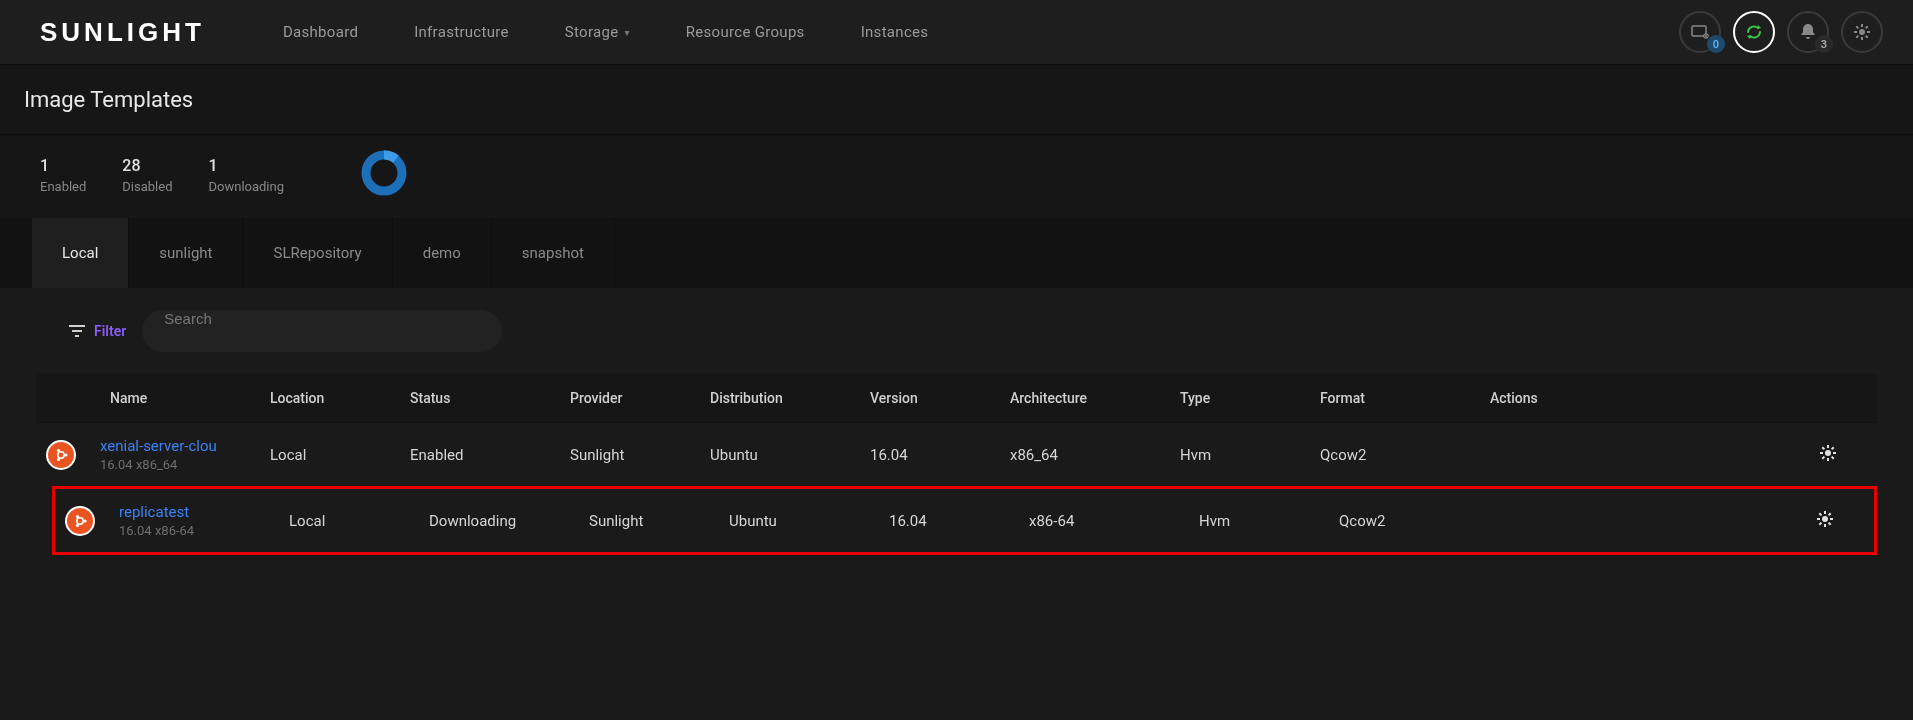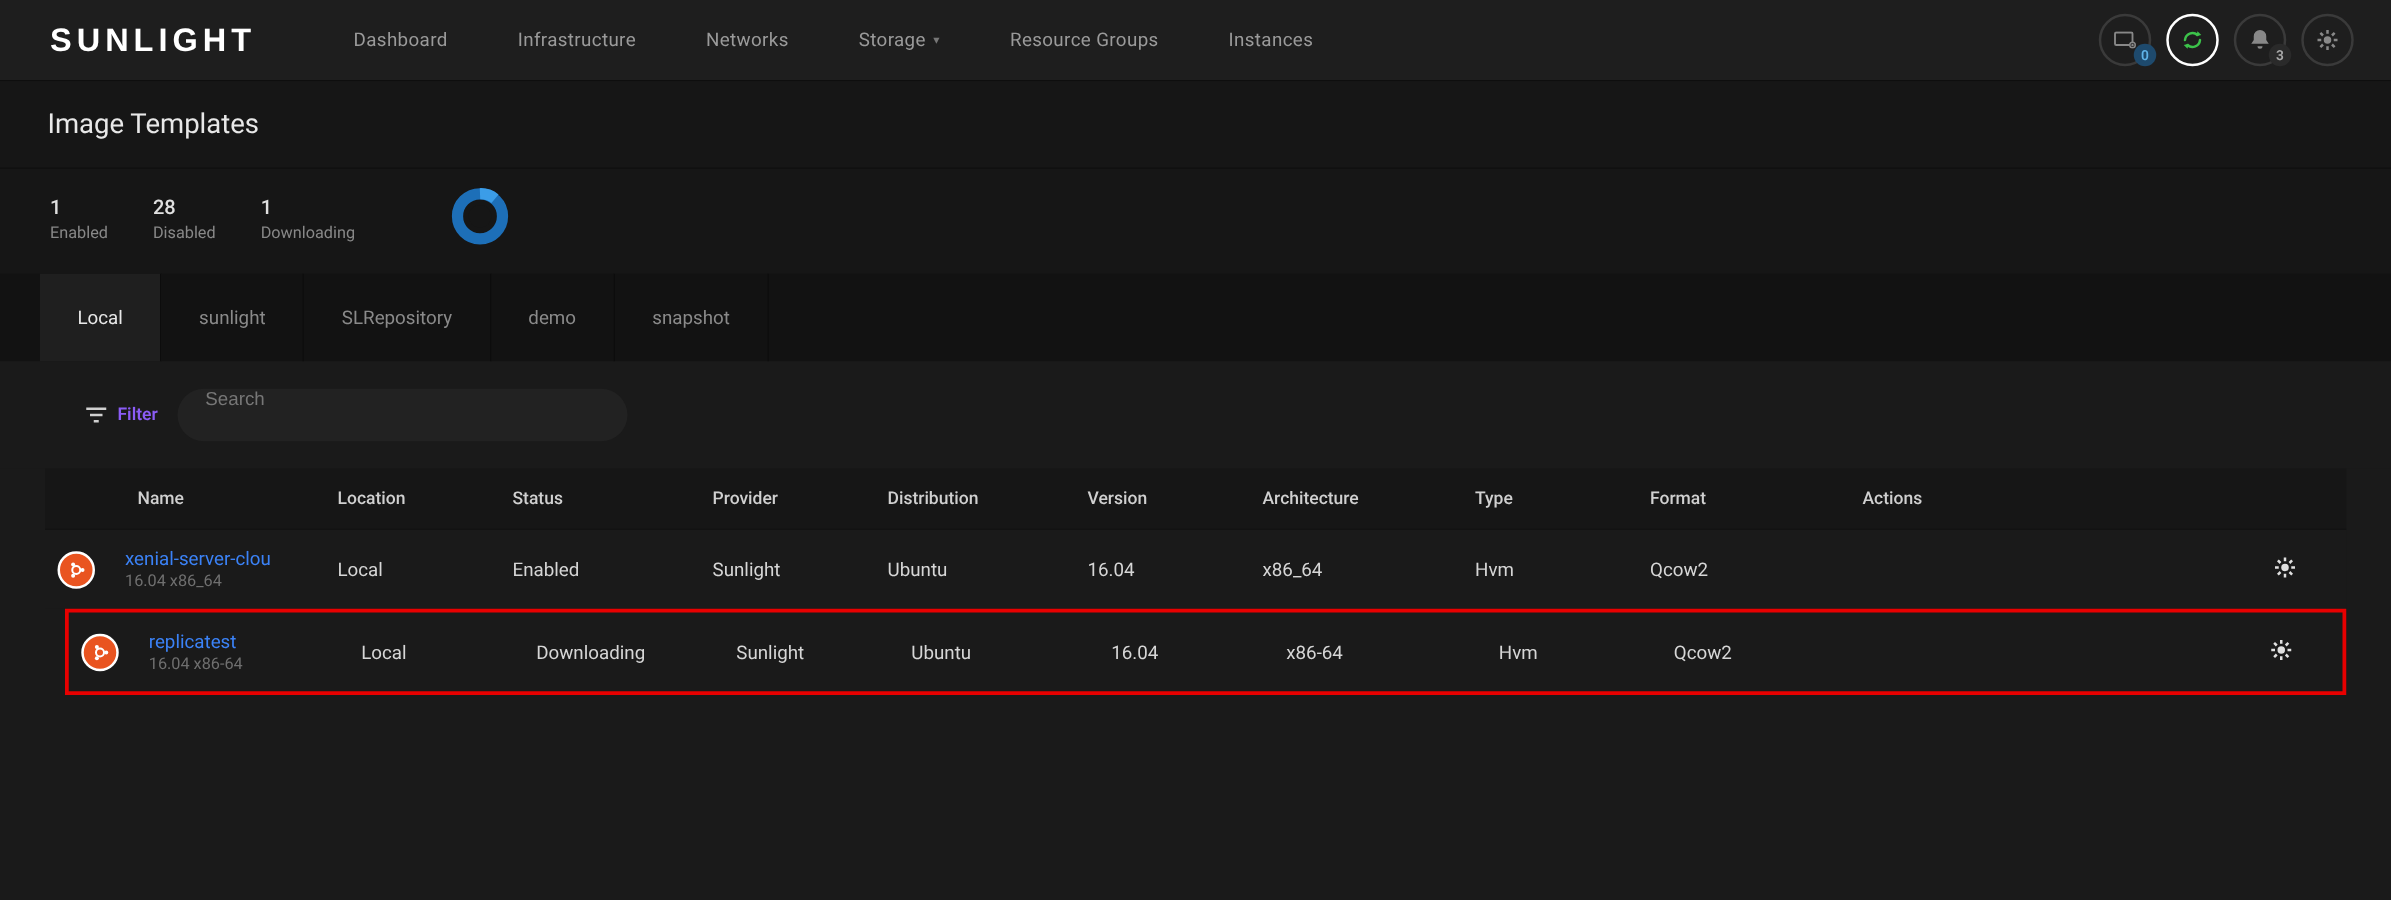--- a/index.html
+++ b/index.html
@@ -11,21 +11,21 @@
   .nav-item { color:#9a9a9a; font-size:15px; font-weight:400; letter-spacing:0.3px; padding:20px 28px; cursor:pointer; display:flex; align-items:center; gap:6px;}
   .caret { font-size:10px; color:#777;}
   .spacer { flex:1;}
   .top-icons { display:flex; align-items:center; gap:12px;}
   .circle-btn { width:42px; height:42px; border:2px solid #3a3a3a; border-radius:50%; display:flex; align-items:center; justify-content:center; position:relative; cursor:pointer;}
   .circle-btn.active { border-color:#fff;}
   .badge { position:absolute; bottom:-2px; right:-6px; min-width:18px; height:18px; border-radius:9px; font-size:11px; font-weight:600; display:flex; align-items:center; justify-content:center; padding:0 4px;}
   .badge.blue { background:#1e4a6d; color:#5fb3e8;}
   .badge.gray { background:#2a2a2a; color:#aaa;}
   
-  .titlebar { padding:22px 38px; border-bottom:1px solid #0e0e0e; background:#161616;}
+  .titlebar { padding:22px 24px; border-bottom:1px solid #0e0e0e; background:#161616;}
   .page-title { color:#e8e8e8; font-size:22px; font-weight:400;}
   
   .statsbar { padding:14px 40px 18px; display:flex; align-items:center; gap:36px; background:#161616;}
   .stat { display:flex; flex-direction:column; gap:4px;}
   .stat-num { color:#e0e0e0; font-size:16px; font-weight:500;}
   .stat-label { color:#888; font-size:13px;}
   .donut-wrap { margin-left:40px;}
   
   .tabs { display:flex; background:#121212; padding-left:32px;}
   .tab { padding:26px 30px; color:#8a8a8a; font-size:15px; cursor:pointer; border-right:1px solid #0c0c0c;}
@@ -49,21 +49,20 @@
   .gear { cursor:pointer;}
 </style>
 </head>
 <body>
 
 <div class="topnav">
   <div class="logo">SUNLIGHT</div>
   <div class="nav-items">
     <div class="nav-item">Dashboard</div>
     <div class="nav-item">Infrastructure</div>
-    <div class="nav-item">Networks</div>
     <div class="nav-item">
       <span>Storage</span>
       <span class="caret">▾</span>
     </div>
     <div class="nav-item">Resource Groups</div>
     <div class="nav-item">Instances</div>
   </div>
   <div class="spacer"></div>
   <div class="top-icons">
     <div class="circle-btn">

